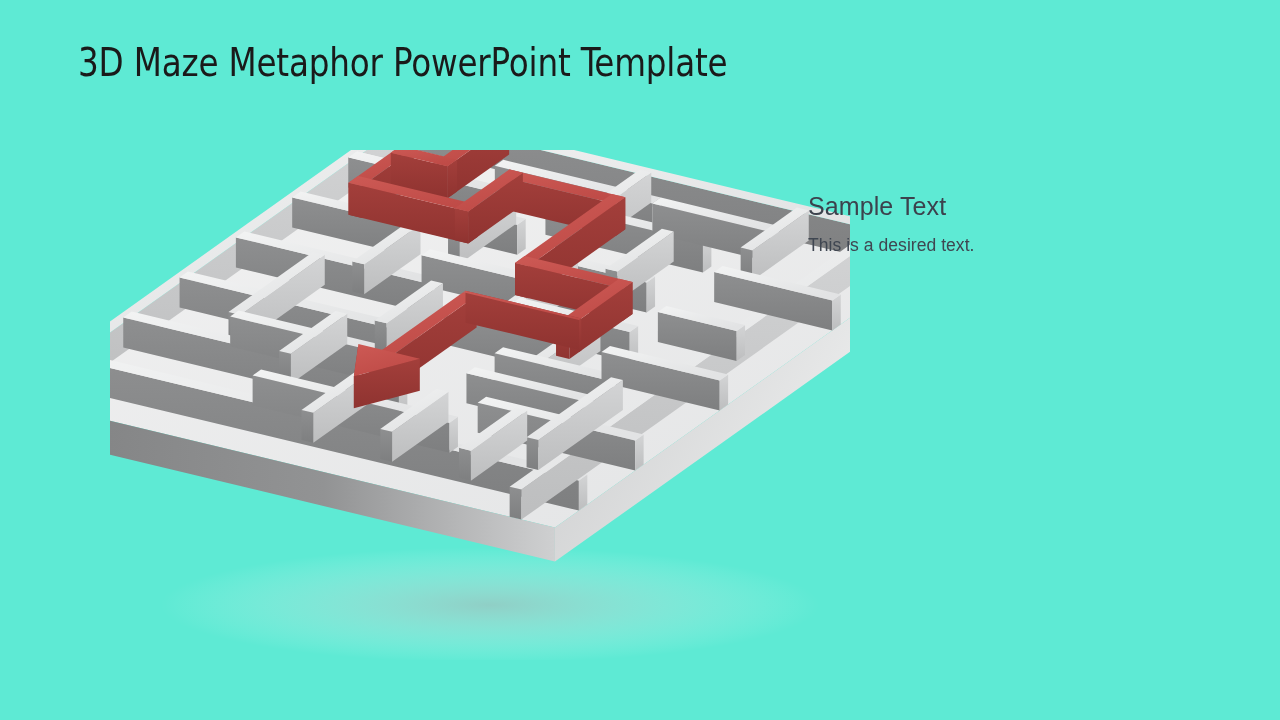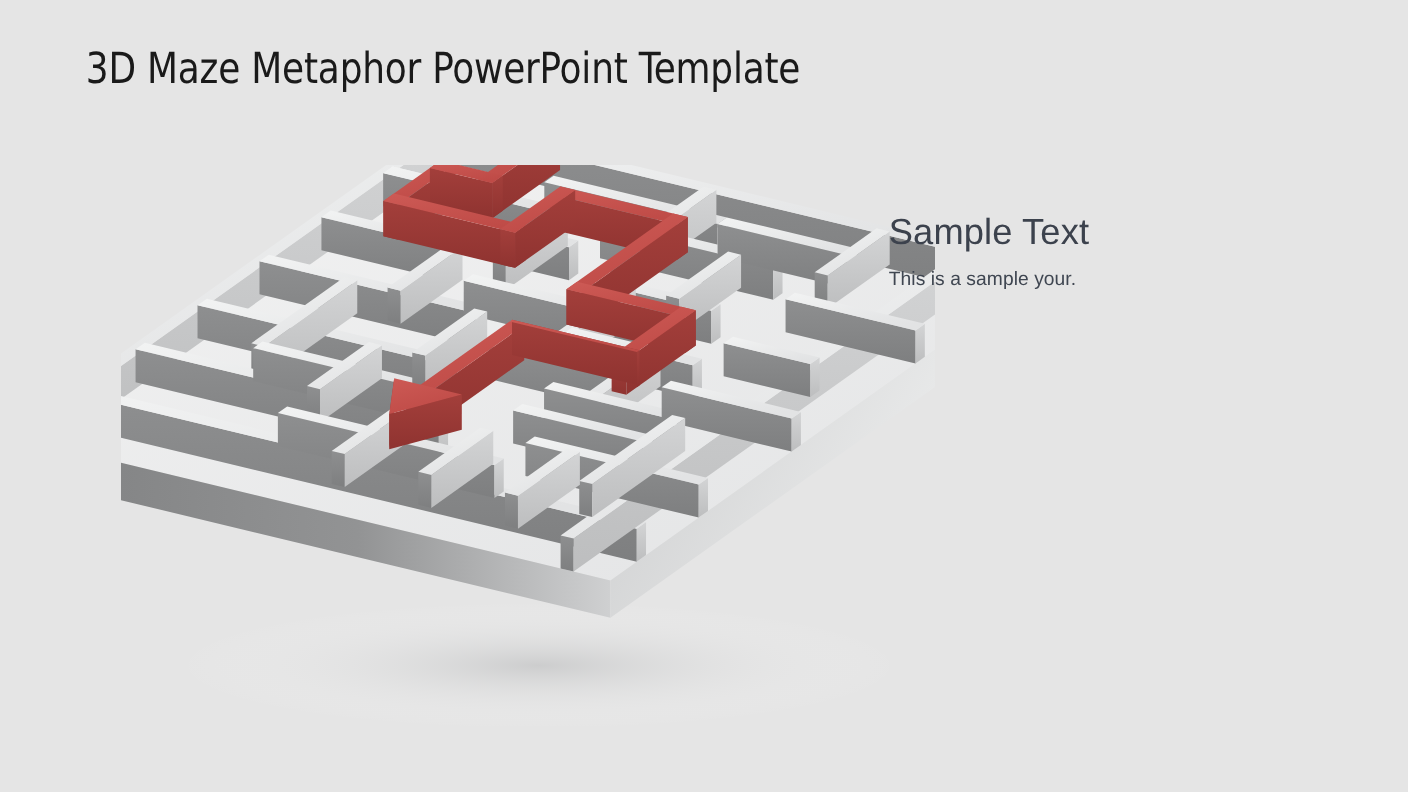--- a/index.html
+++ b/index.html
@@ -1,33 +1,33 @@
 <!DOCTYPE html>
 <html><head>
 <meta charset="utf-8">
 <style>
   html,body{margin:0;padding:0;}
   body{
     width:1280px;height:720px;background:#ffffff;
     font-family:"Liberation Sans", sans-serif;
     overflow:hidden;position:relative;
   }
-  #slide{position:absolute;inset:0;background:#e5e5e5;}
+  #slide{position:absolute;inset:0;background:#5eead4;}
 
   #title{
     position:absolute;left:78px;top:40px;
     font-size:39px;font-weight:400;letter-spacing:-0.2px;
     color:#1a1a1a;white-space:nowrap;
     font-family:"DejaVu Sans Condensed","Liberation Sans",sans-serif;
     transform:scaleX(0.93);transform-origin:left center;
   }
 
   #textblock{position:absolute;left:808px;top:193px;width:360px;}
   #sample-heading{
-    font-size:33px;font-weight:400;color:#3c424d;
+    font-size:25px;font-weight:400;color:#3c424d;
     letter-spacing:.1px;margin:0 0 12px 0;line-height:1.1;
   }
   .body-line{
     font-size:17.5px;color:#3f4651;line-height:1.48;
     letter-spacing:.05px;white-space:nowrap;
   }
 
   #maze-wrap{position:absolute;left:110px;top:150px;width:740px;height:510px;}
   #maze-svg{display:block;width:740px;height:510px;}
 </style>
@@ -244,16 +244,16 @@
           <polygon points="353.22,142.26 469.00,170.07 471.25,168.47 355.47,140.65" fill="url(#gRedTop)" shape-rendering="geometricPrecision"></polygon>
           <polygon points="248.38,193.94 243.89,226.35 243.89,258.35 248.38,225.94" fill="url(#gRedSide)" shape-rendering="geometricPrecision"></polygon>
           <polygon points="243.89,226.35 309.81,208.70 309.81,240.70 243.89,258.35" fill="url(#gRedSide)" shape-rendering="geometricPrecision"></polygon>
           <polygon points="248.38,193.94 309.81,208.70 243.89,226.35" fill="url(#gRedTop)" shape-rendering="geometricPrecision"></polygon>
         </g>
     </svg>
   </div>
 
   <div id="textblock">
     <div id="sample-heading">Sample Text</div>
-    <div class="body-line">This is a sample your.</div>
+    <div class="body-line">This is a desired text.</div>
   </div>
 
 </div>
 
 </body></html>

